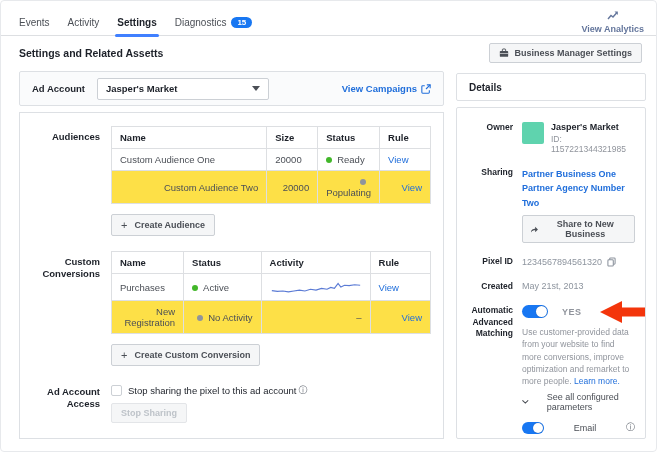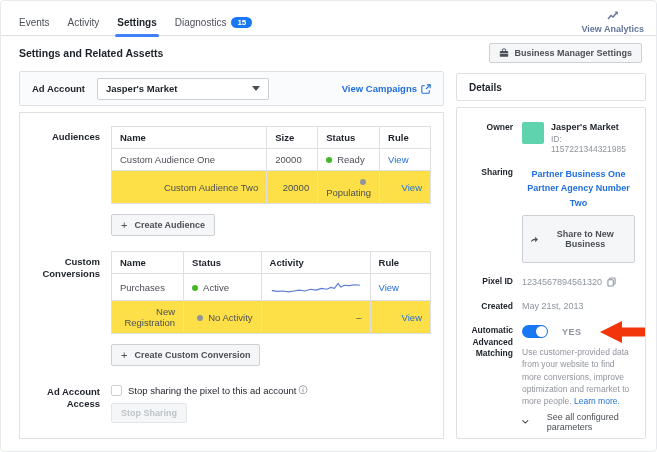--- a/index.html
+++ b/index.html
@@ -51,22 +51,22 @@
   
   .details-header { position:absolute; top:72px; left:455px; width:190px; height:28px; background:#fff; border:1px solid #dde0e4; border-radius:2px; display:flex; align-items:center; padding:0 12px; font-size:10px; font-weight:bold; }
   .details-body { position:absolute; top:106px; left:455px; width:190px; height:332px; background:#fff; border:1px solid #dde0e4; border-radius:2px; padding:14px 10px 10px; overflow:hidden; }
   .d-row { display:flex; margin-bottom:13px; }
   .d-label { width:46px; flex-shrink:0; text-align:right; font-size:8.5px; font-weight:bold; color:#1d2129; line-height:1.35; }
   .d-value { margin-left:9px; flex:1; font-size:9px; color:#8d949e; }
   .owner-flex { display:flex; gap:7px; }
   .avatar { width:22px; height:22px; border-radius:2px; flex-shrink:0; }
   .owner-name { font-size:9px; font-weight:bold; color:#1d2129; }
   .owner-id { font-size:8.5px; color:#90949c; margin-top:2px; }
-  .partner-link { display:block; font-size:9px; font-weight:bold; line-height:1.6;text-align:center; }
-  .share-btn { margin-top:5px; padding:13px 7px; }
+  .partner-link { display:block; font-size:9px; font-weight:bold; line-height:1.6; }
+  .share-btn { margin-top:5px; padding:3px 7px; }
   .copy-row { display:flex; align-items:center; gap:5px; }
   .toggle-row { position:relative; display:flex; align-items:center; gap:14px; }
   .toggle { width:26px; height:13px; border-radius:7px; background:#1877f2; position:relative; cursor:pointer; flex-shrink:0; }
   .toggle .knob { position:absolute; right:1px; top:1px; width:11px; height:11px; border-radius:50%; background:#fff; box-shadow:0 0 1px rgba(0,0,0,.4); }
   .toggle.sm { width:22px; height:12px; }
   .toggle.sm .knob { width:10px; height:10px; }
   .yes-label { font-size:9px; font-weight:bold; color:#90949c; letter-spacing:.5px; }
   .red-arrow { position:absolute; left:78px; top:-5px; width:58px; height:24px; pointer-events:none; }
   .aam-desc { font-size:8.5px; color:#90949c; line-height:1.45; margin-top:8px; }
   .see-all { display:flex; align-items:center; gap:18px; font-size:9px; color:#4b4f56; margin:4px 0 10px 55px; cursor:pointer; }

